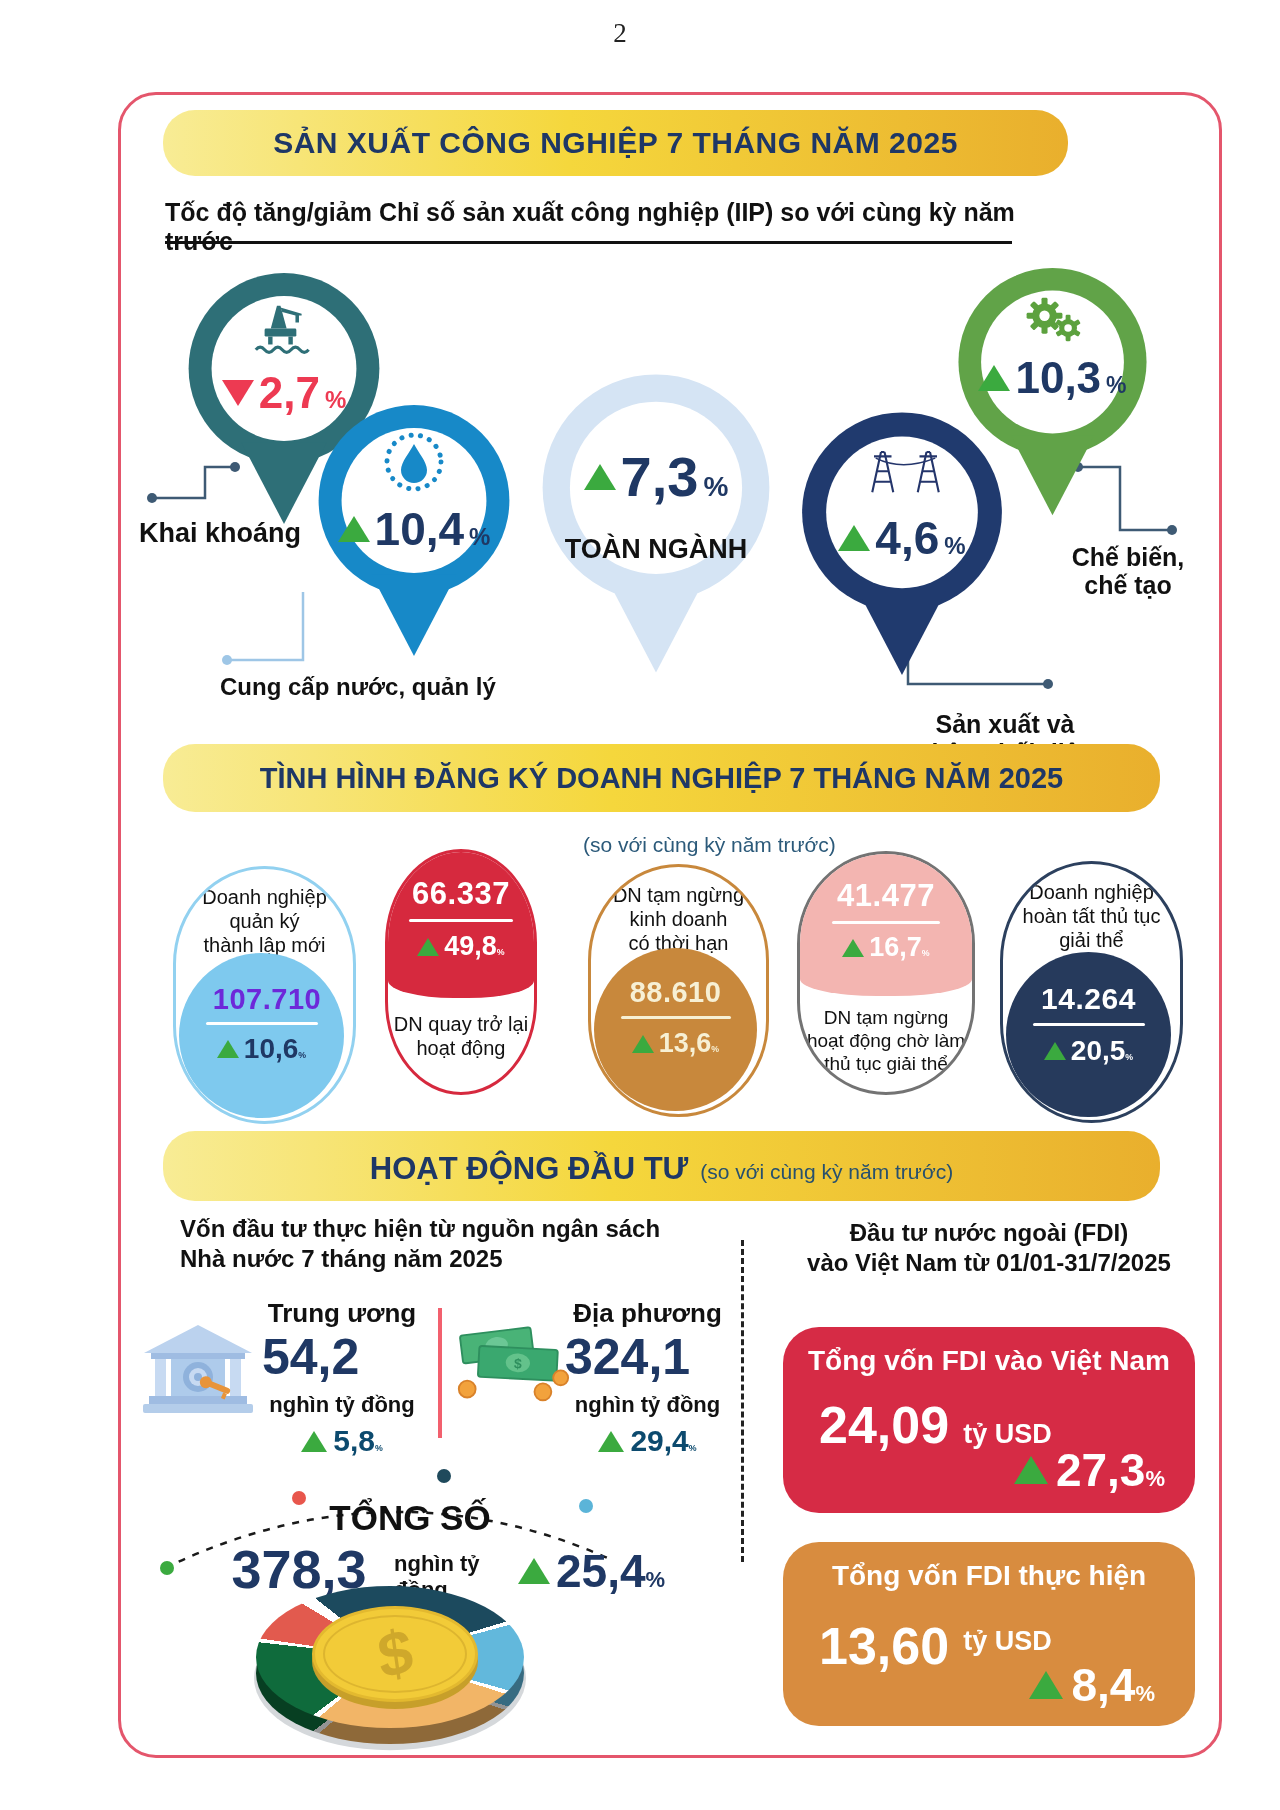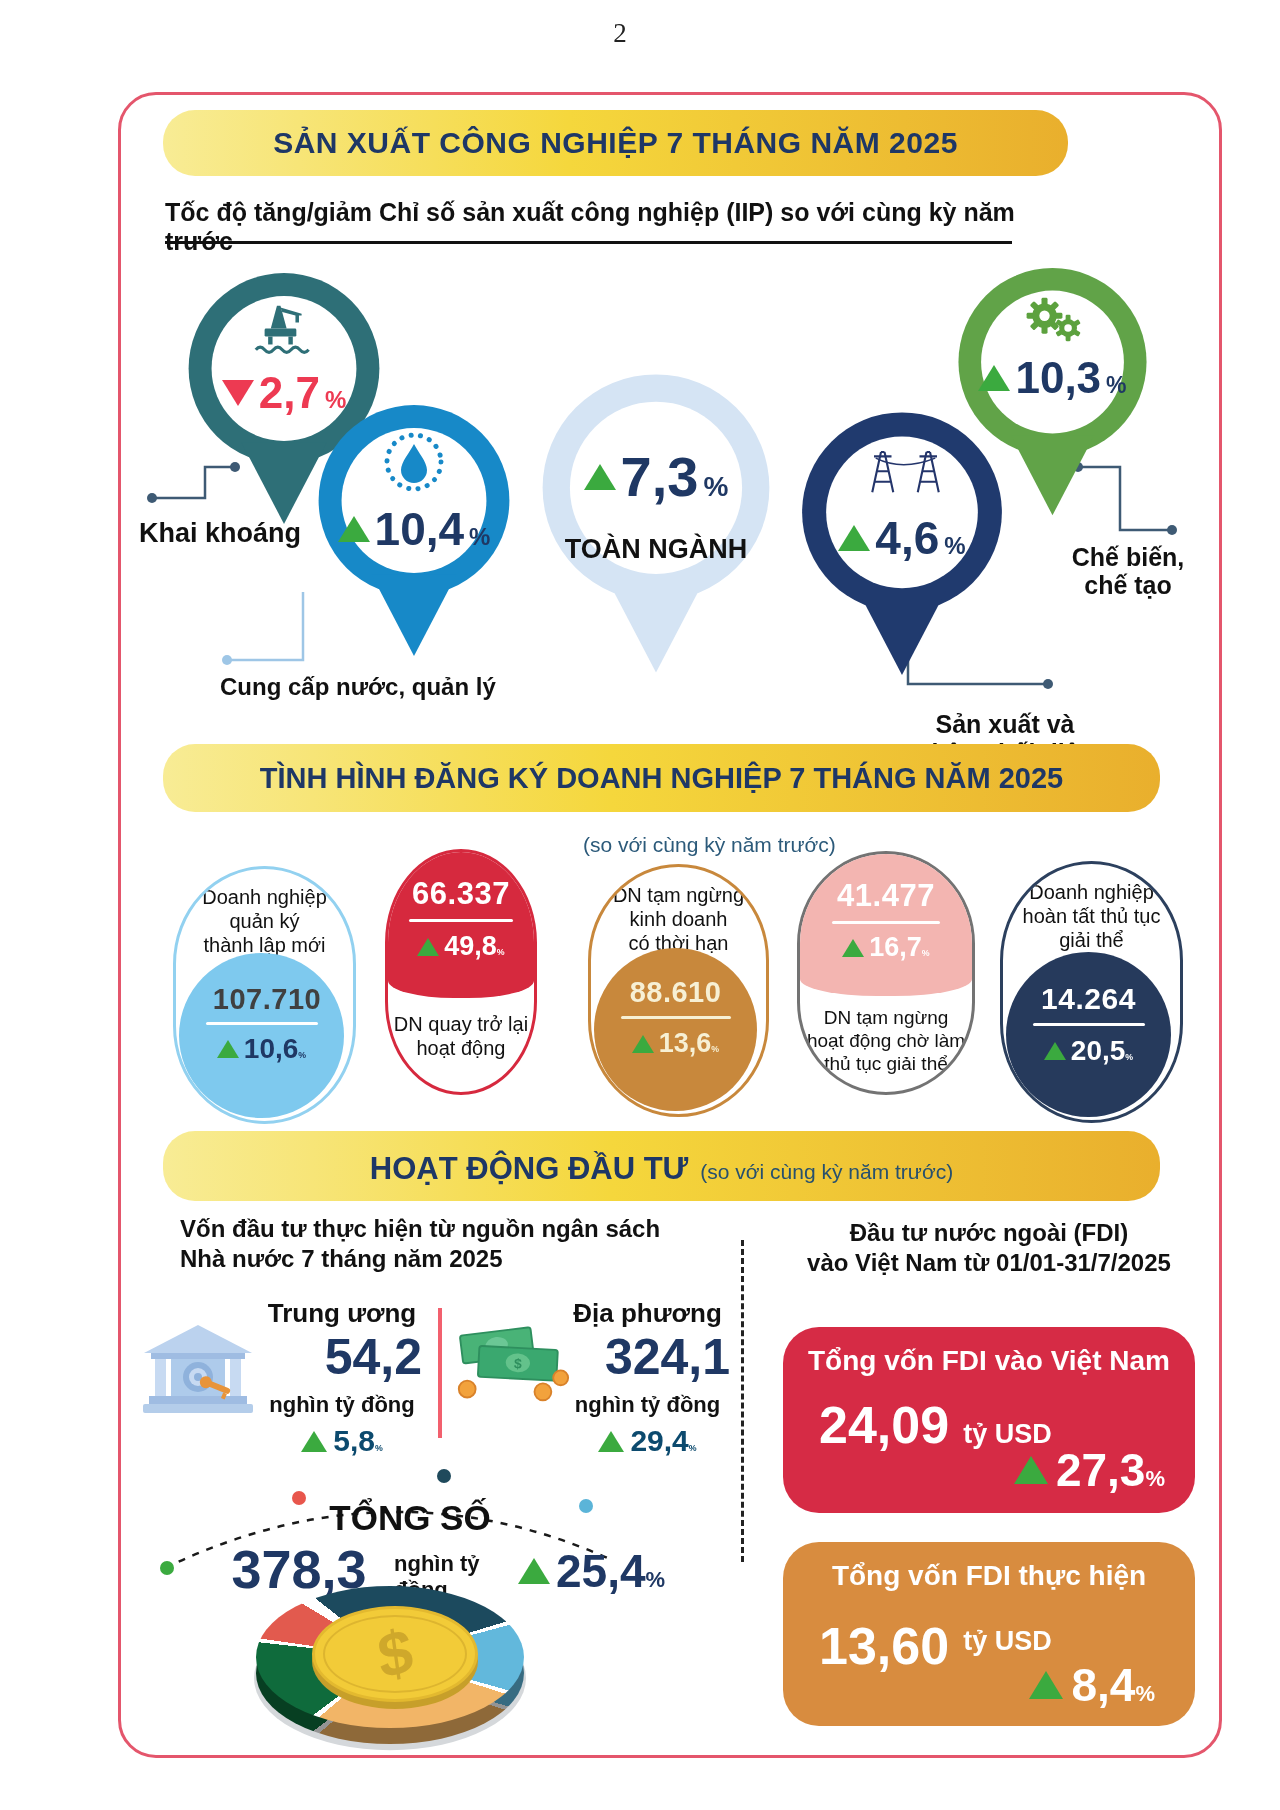--- a/index.html
+++ b/index.html
@@ -49,21 +49,21 @@
   .pill .pfill{position:absolute;left:0;top:0;width:100%;display:flex;flex-direction:column;align-items:center;border-radius:0 0 45% 45% / 0 0 12% 12%;}
   .pnum{font-weight:bold;letter-spacing:.5px;}
   .psep{height:3px;border-radius:2px;}
   .pchange{display:flex;align-items:center;gap:5px;font-weight:bold;}
   .pchange .pv{display:inline-flex;align-items:baseline;}
   
   .inv-title{position:absolute;font-size:24px;line-height:30px;font-weight:bold;color:#111;}
   .dash-div{position:absolute;left:741px;top:1240px;height:322px;border-left:3px dashed #222;}
   .mini-div{position:absolute;left:438px;top:1308px;height:130px;border-left:4px solid #F2606E;}
   .blk-label{position:absolute;text-align:center;font-size:26px;font-weight:bold;color:#111;}
-  .blk-value{position:absolute;text-align:right;font-size:50px;font-weight:bold;color:#1F3864;}
+  .blk-value{position:absolute;text-align:left;font-size:50px;font-weight:bold;color:#1F3864;}
   .blk-unit{position:absolute;text-align:center;font-size:22px;font-weight:600;color:#111;}
   .blk-change{position:absolute;display:flex;justify-content:center;align-items:center;gap:6px;font-weight:bold;color:#0c4a6e;}
   .blk-change .num{font-size:30px;}
   .total-label{position:absolute;left:300px;top:1498px;width:220px;text-align:center;font-size:35px;font-weight:800;color:#111;}
   .total-value{position:absolute;left:208px;top:1538px;width:182px;text-align:center;font-size:54px;font-weight:bold;color:#1F3864;}
   .total-unit{position:absolute;left:394px;top:1551px;width:140px;font-size:22px;font-weight:bold;color:#111;}
   .total-change{position:absolute;left:518px;top:1544px;display:flex;align-items:baseline;gap:6px;font-weight:bold;color:#1F3864;}
   .total-change .num{font-size:46px;}
   .total-change .tri{align-self:center;}
   
@@ -263,21 +263,21 @@
   </div>
   <div class="sub2">(so với cùng kỳ năm trước)</div>
 
   <div class="pill" style="left:173px;top:866px;width:177px;height:252px;border:3px solid #92D1F0;">
     <div class="plabel" style="top:16px;">
       <div>Doanh nghiệp</div>
       <div>quản ký</div>
       <div>thành lập mới</div>
     </div>
     <div class="pcircle" style="left:3px;bottom:3px;width:165px;height:165px;background:#7EC9EE;">
-      <div class="pnum" style="margin-top:30px;font-size:29px;color:#404040;margin-left:11px;">107.710</div>
+      <div class="pnum" style="margin-top:30px;font-size:29px;color:#6d28d9;margin-left:11px;">107.710</div>
       <div class="psep" style="width:112px;margin-top:6px;background:#fff;"></div>
       <div class="pchange" style="margin-top:8px;color:#1F3864;">
         <span class="tri tu-s"></span>
         <span class="pv">
             <span style="font-size:28px;">10,6</span>
             <span class="pct">%</span>
           </span>
       </div>
     </div>
   </div>

